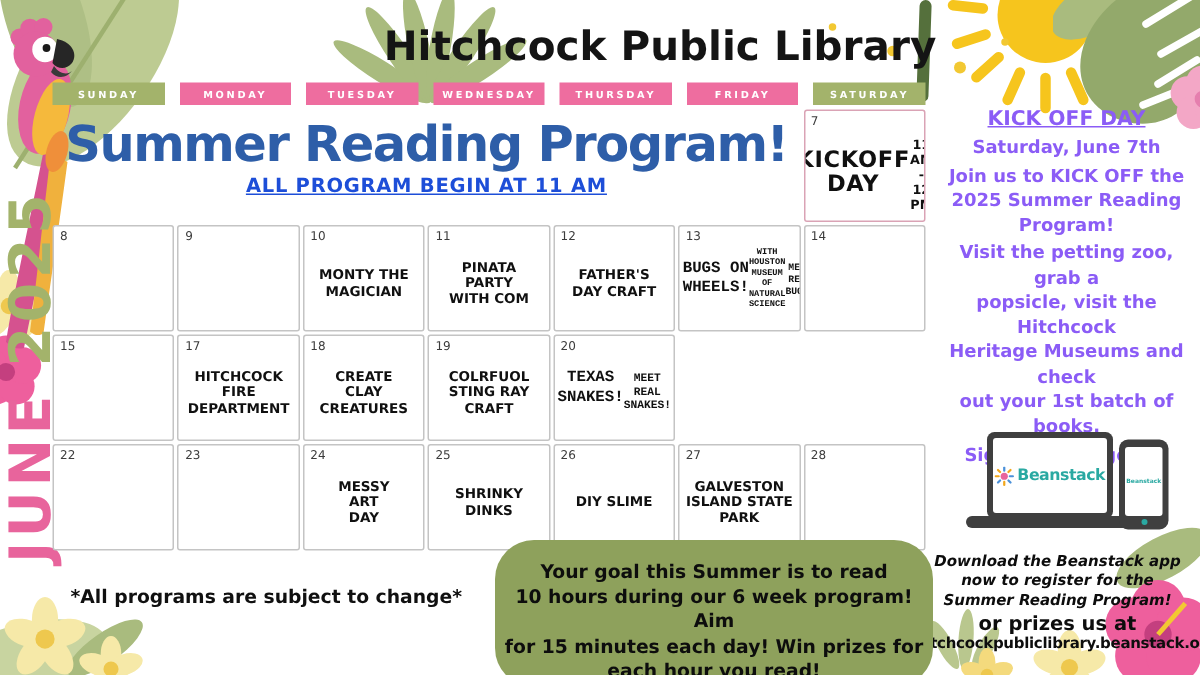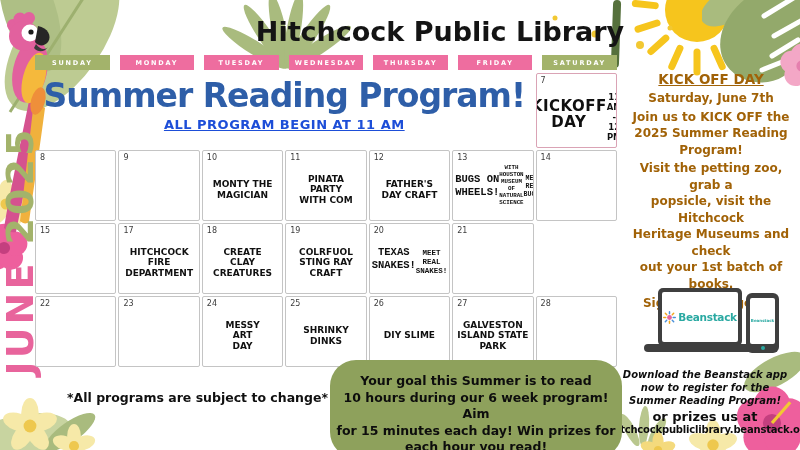--- a/index.html
+++ b/index.html
@@ -45,30 +45,30 @@
   .event.big{font-size:10.5px;}
   .event-sub{font-size:5.8px;font-weight:800;line-height:1.2;white-space:pre-line;margin-top:1px;color:#101010;}
   .event-note{font-size:6.5px;font-weight:800;line-height:1.2;white-space:pre-line;margin-top:3px;color:#101010;}
   .event-note.gap{margin-top:8px;font-size:7.5px;}
   .kick-main{font-size:15px;font-weight:800;line-height:1.05;white-space:pre-line;
     letter-spacing:.5px;color:#101010;}
   .kick-time{font-size:8.5px;font-weight:800;margin-top:4px;color:#101010;}
 
   
   .footnote{position:absolute;left:40px;top:390px;width:275px;text-align:center;
-    font-weight:800;font-size:12.5px;color:#101010;z-index:2;margin-left:20px;}
+    font-weight:800;font-size:12.5px;color:#101010;z-index:2;}
   .goal-bubble{position:absolute;left:330px;top:360px;width:292px;height:98px;
     background:#8ea15c;border-radius:26px;z-index:3;display:flex;justify-content:center;
     padding-top:13px;box-sizing:border-box;}
   .goal-text{font-size:12.5px;font-weight:800;text-align:center;white-space:pre-line;
     line-height:1.32;color:#0d0d0d;}
 
   
   .sidebar{position:absolute;left:624px;top:71px;width:174px;text-align:center;
-    z-index:2;color:#a16207;}
+    z-index:2;color:#8b5cf6;}
   .sb-title{font-size:13.5px;font-weight:800;text-decoration:underline;margin-bottom:3px;}
   .sb-line{font-size:12px;font-weight:800;line-height:1.38;white-space:pre-line;margin-bottom:2px;}
 
   .laptop{position:absolute;left:642px;top:288px;width:145px;height:76px;z-index:2;}
   .lt-screen{position:absolute;left:16px;top:0;width:84px;height:58px;background:#3f3f3f;
     border-radius:5px;padding:4px;box-sizing:border-box;}
   .lt-inner{width:100%;height:100%;background:#fff;border-radius:2px;display:flex;
     align-items:center;justify-content:center;gap:2px;}
   .lt-base{position:absolute;left:2px;top:56px;width:112px;height:8px;background:#3f3f3f;
     border-radius:4px;}
@@ -398,26 +398,20 @@
 CRAFT</div>
           </div>
         </div>
       <div class="cell">
           <span class="daynum">20</span>
           <div class="cellbody top">
             <div class="event big">TEXAS
 SNAKES!</div>
             <div class="event-note gap">MEET REAL
 SNAKES!</div>
-          </div>
-        </div>
-      <div class="cell">
-          <span class="daynum">21</span>
-          <div class="cellbody">
-            <div class="event"></div>
           </div>
         </div>
     </div>
 
     <div class="row row-n">
       <div class="cell">
           <span class="daynum">22</span>
           <div class="cellbody">
             <div class="event"></div>
           </div>

